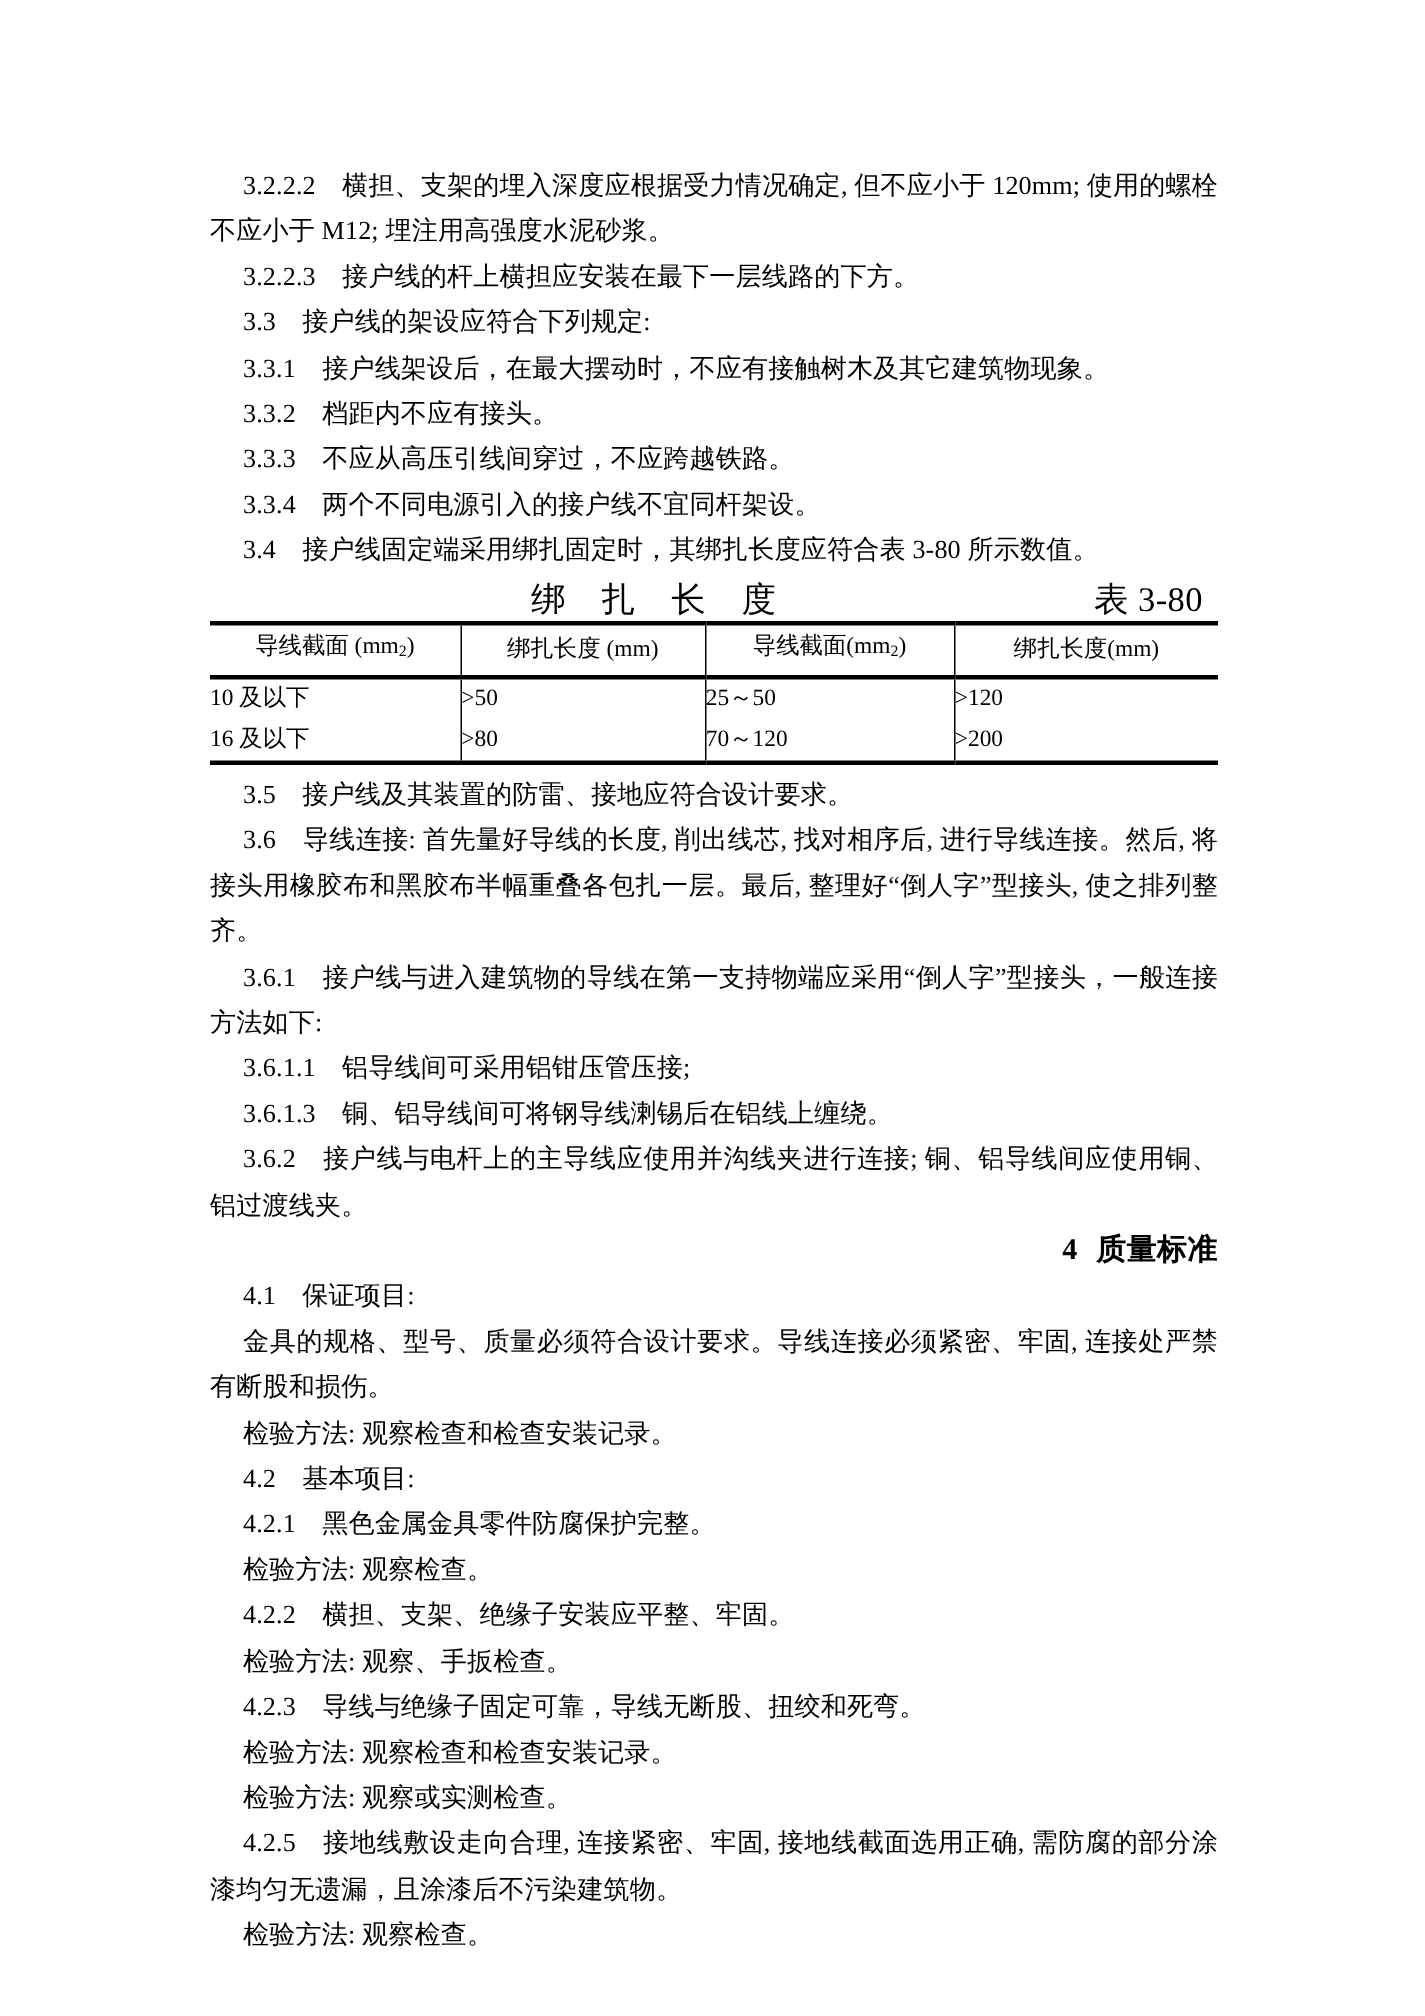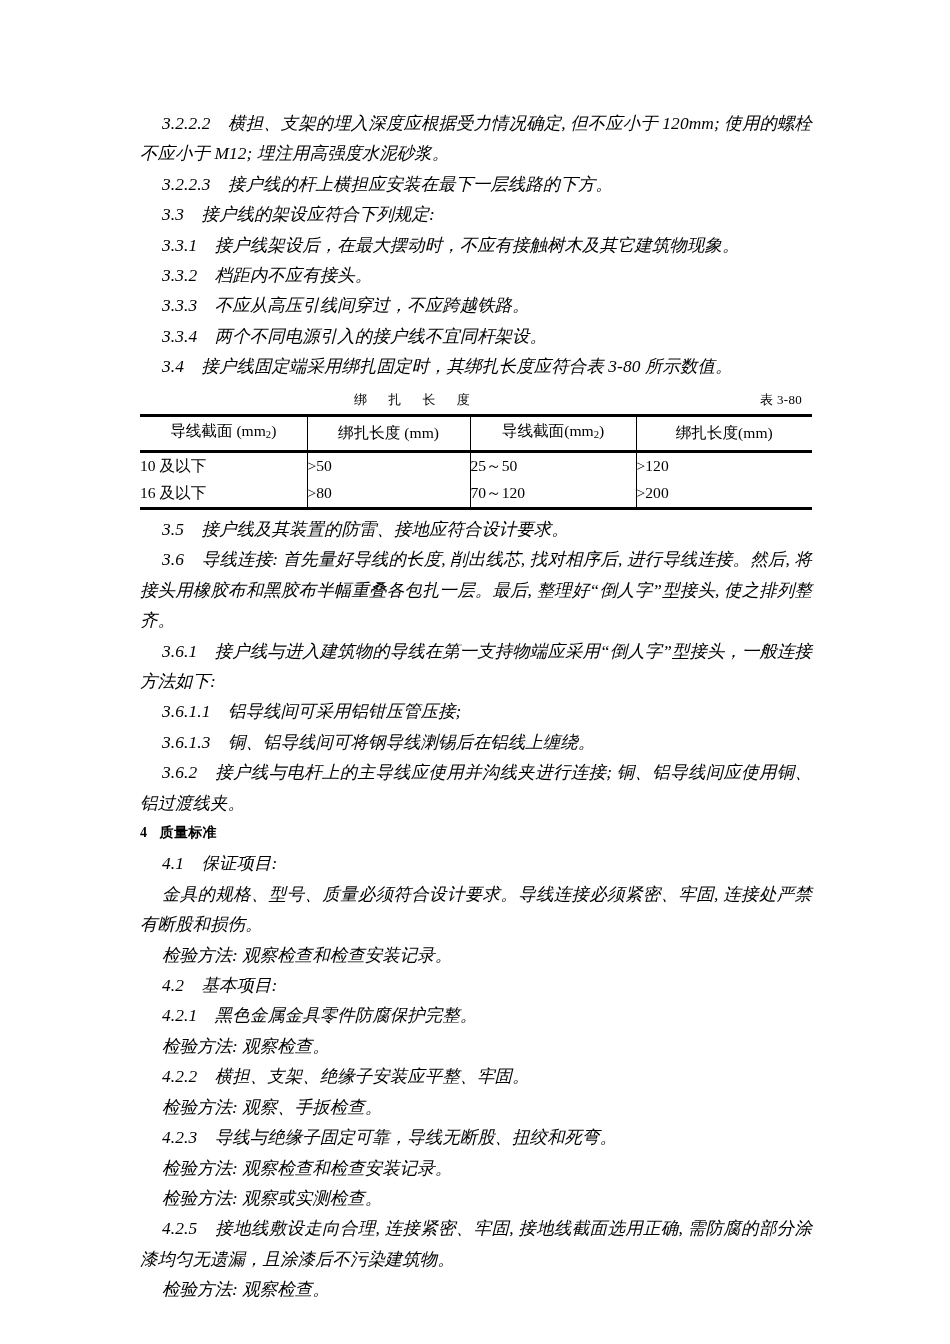--- a/index.html
+++ b/index.html
@@ -30,49 +30,49 @@
   }
   
   p.para {
     margin: 0;
     padding: 0;
     font-size: 17.4px;
     line-height: 30.4px;
     text-align: justify;
     text-justify: inter-ideograph;
     letter-spacing: 0.1px;
-    font-style: italic;
   }
   p.indent {
     text-indent: 22px;
   }
   h2.heading {
     margin: 0;
     padding: 0;
-    font-size: 14px;
+    font-size: 20px;
     line-height: 30.4px;
     font-weight: bold;
     text-indent: 0;
     letter-spacing: 0.3px;
+    text-align: right;
   }
   .numlabel {
     letter-spacing: 0.6px;
   }
   .headgap { display: inline-block; width: 12px; }
 
   
   .tablewrap {
     margin: 6px 0 4px 0;
     width: 672px;
     position: relative;
   }
   .tabcaption {
     position: relative;
     height: 26px;
-    font-size: 13px;
+    font-size: 23px;
     line-height: 24px;
   }
   .tabtitle {
     position: absolute;
     left: 214px;
     top: 0;
     letter-spacing: 9px;
     font-weight: normal;
   }
   .tabnum {

